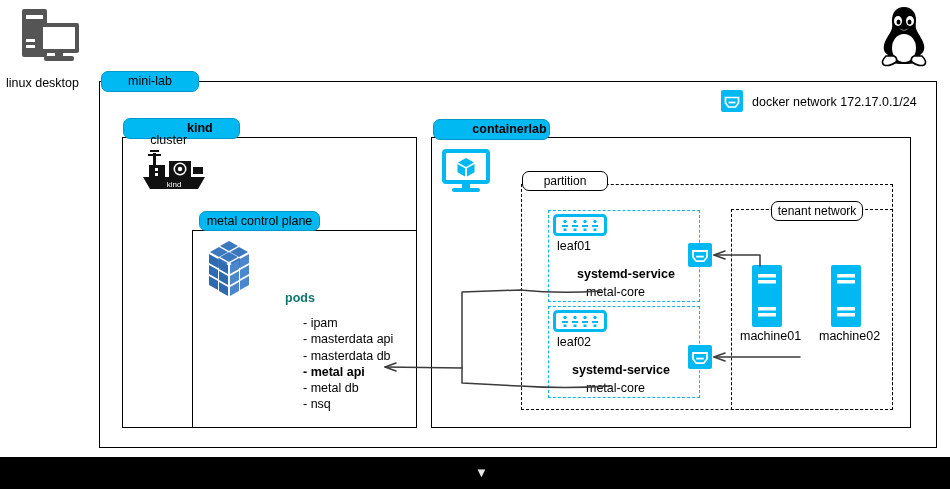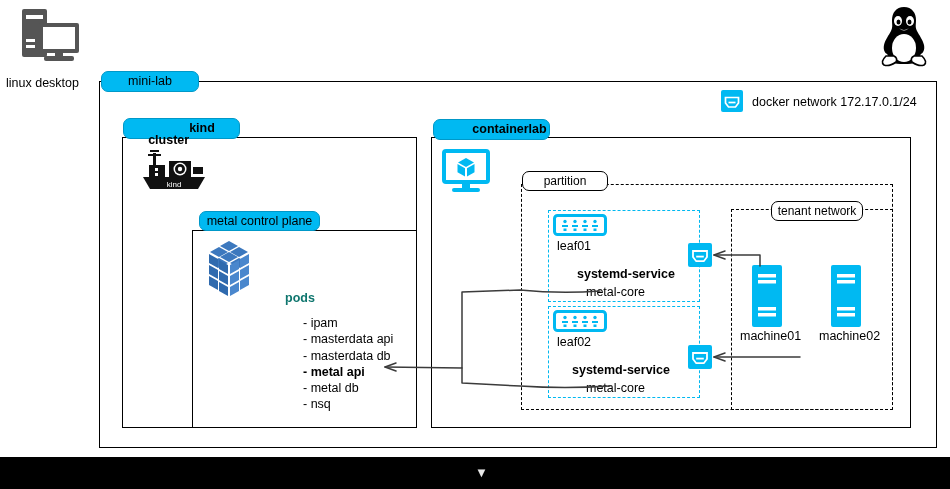--- a/index.html
+++ b/index.html
@@ -82,21 +82,21 @@
     <svg width="22" height="22" viewBox="0 0 22 22">
       <rect x="0" y="0" width="22" height="22" rx="2" fill="#00b9f2"></rect>
       <path d="M4.5 7.5 h13 v5.5 l-3 4 h-7 l-3 -4 z" fill="none" stroke="#ffffff" stroke-width="1.7"></path>
       <path d="M7.5 12.5 h7" stroke="#ffffff" stroke-width="1.7"></path>
     </svg>
   </div>
   <div class="lbl" style="left:752px;top:95px;">docker network 172.17.0.1/24</div>
 
   <div class="solid-box" style="left:122px;top:137px;width:295px;height:291px;"></div>
   <div class="tab bold" style="left:123px;top:118px;width:117px;height:21px;">
-    <span style="font-weight:bold;margin-top:24px;">cluster </span>
+    <span style="font-weight:normal;margin-top:24px;">cluster </span>
       <span>kind</span>
   </div>
 
   <div class="icon" style="left:139px;top:147px;width:74px;height:48px;">
     <svg width="74" height="48" viewBox="0 0 74 48">
       <g fill="#111111">
         <path d="M4 30 h62 l-7 12 h-48 z"></path>
         <rect x="10" y="18" width="16" height="12"></rect>
         <rect x="14" y="6" width="3" height="12"></rect>
         <path d="M9 8 h13 M11 4 h9" stroke="#111111" stroke-width="2"></path>

